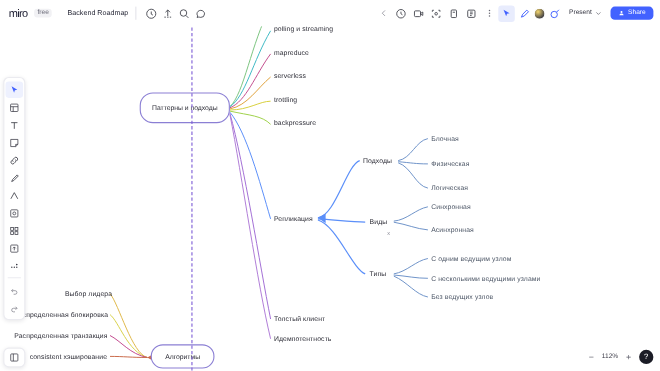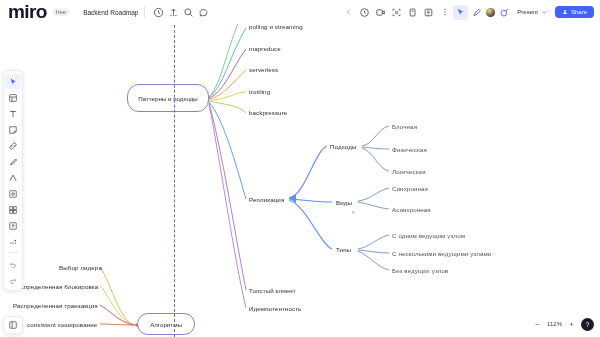--- a/index.html
+++ b/index.html
@@ -36,21 +36,21 @@
     white-space: nowrap;
   }
 
   
   #topbar {
     position: absolute; left: 0; top: 0; width: 600px; height: 24px;
     background: #fff; display: flex; align-items: center;
     z-index: 30;
   }
   .logo {
-    font-size: 19px; font-weight: bold; color: #15162b;
+    font-size: 10px; font-weight: normal; color: #15162b;
     letter-spacing: -0.6px; margin-left: 8px;
   }
   .freebadge {
     margin-left: 6px; font-size: 6px; color: #6b6b78;
     background: #f1f1f4; border-radius: 3px; padding: 1px 3px;
   }
   .boardtitle {
     margin-left: 14px; font-size: 6.5px; color: #1f2030;
   }
   .tb-div { width: 1px; height: 12px; background: #e4e4ea; margin: 0 6px; }

